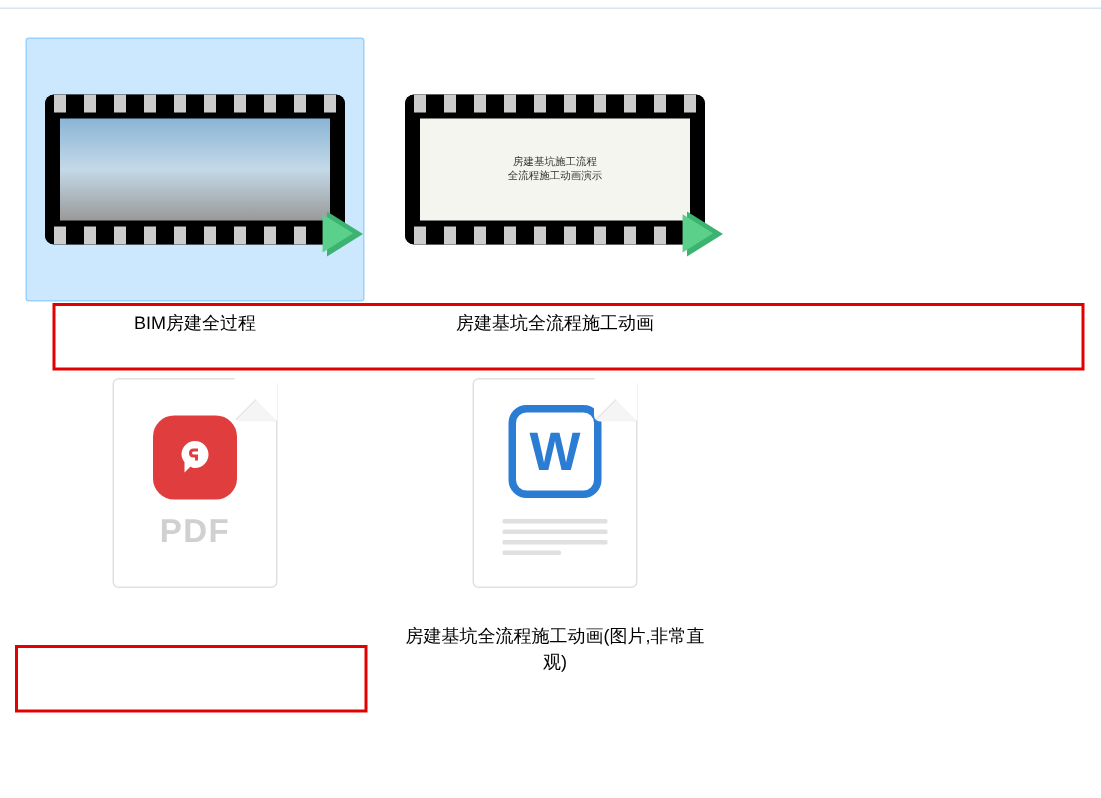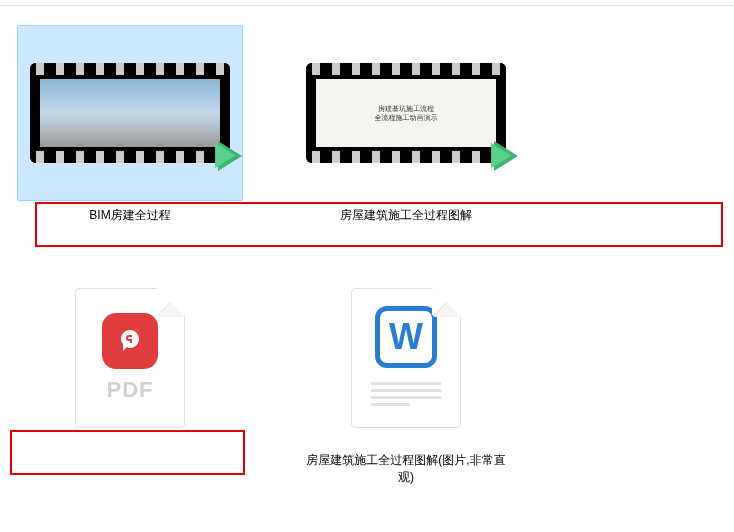--- a/index.html
+++ b/index.html
@@ -16,21 +16,20 @@
       top: 0; left: 0; right: 0;
       height: 6px;
       background: #fff;
       border-bottom: 1px solid #d6e5f3;
     }
     .container {
       padding: 20px 10px 10px 10px;
       display: flex;
       flex-wrap: wrap;
       align-items: flex-start;
-      gap: 36px;
     }
     .file-item {
       width: 230px;
       text-align: center;
       margin: 5px;
       cursor: pointer;
       position: relative;
     }
     .file-item.selected .thumb-wrap {
       background: #cce8ff;
@@ -233,21 +232,21 @@
             <div class="doc-text">房建基坑施工流程<br>全流程施工动画演示</div>
           </div>
           <div class="film-holes film-bottom"></div>
         </div>
         <svg class="play-badge" viewBox="0 0 40 40">
           <path d="M10 5 L34 20 L10 35 Z" fill="#3cb371"></path>
           <path d="M10 5 L34 20 L10 35 Z" fill="#5bd08a" transform="translate(-4,0) scale(0.85) translate(3,3)"></path>
         </svg>
       </div>
     </div>
-    <div class="file-label">房屋建筑施工全过程图解</div>
+    <div class="file-label">房建基坑全流程施工动画</div>
   </div>
 
   <div class="file-item">
     <div class="thumb-wrap">
       <div class="thumb">
         <div class="doc-icon">
           <div class="doc-page">
             <div class="doc-corner"></div>
             <div class="pdf-badge">
               <svg width="30" height="30" viewBox="0 0 30 30">
@@ -273,19 +272,19 @@
             <div class="doc-lines">
               <div class="doc-line"></div>
               <div class="doc-line"></div>
               <div class="doc-line"></div>
               <div class="doc-line" style="width:55%"></div>
             </div>
           </div>
         </div>
       </div>
     </div>
-    <div class="file-label">房屋建筑施工全过程图解(图片,非常直观)</div>
+    <div class="file-label">房建基坑全流程施工动画(图片,非常直观)</div>
   </div>
 
 </div>
 
 <div class="red-box red-box-1"></div>
 <div class="red-box red-box-2"></div>
 
 </body></html>

